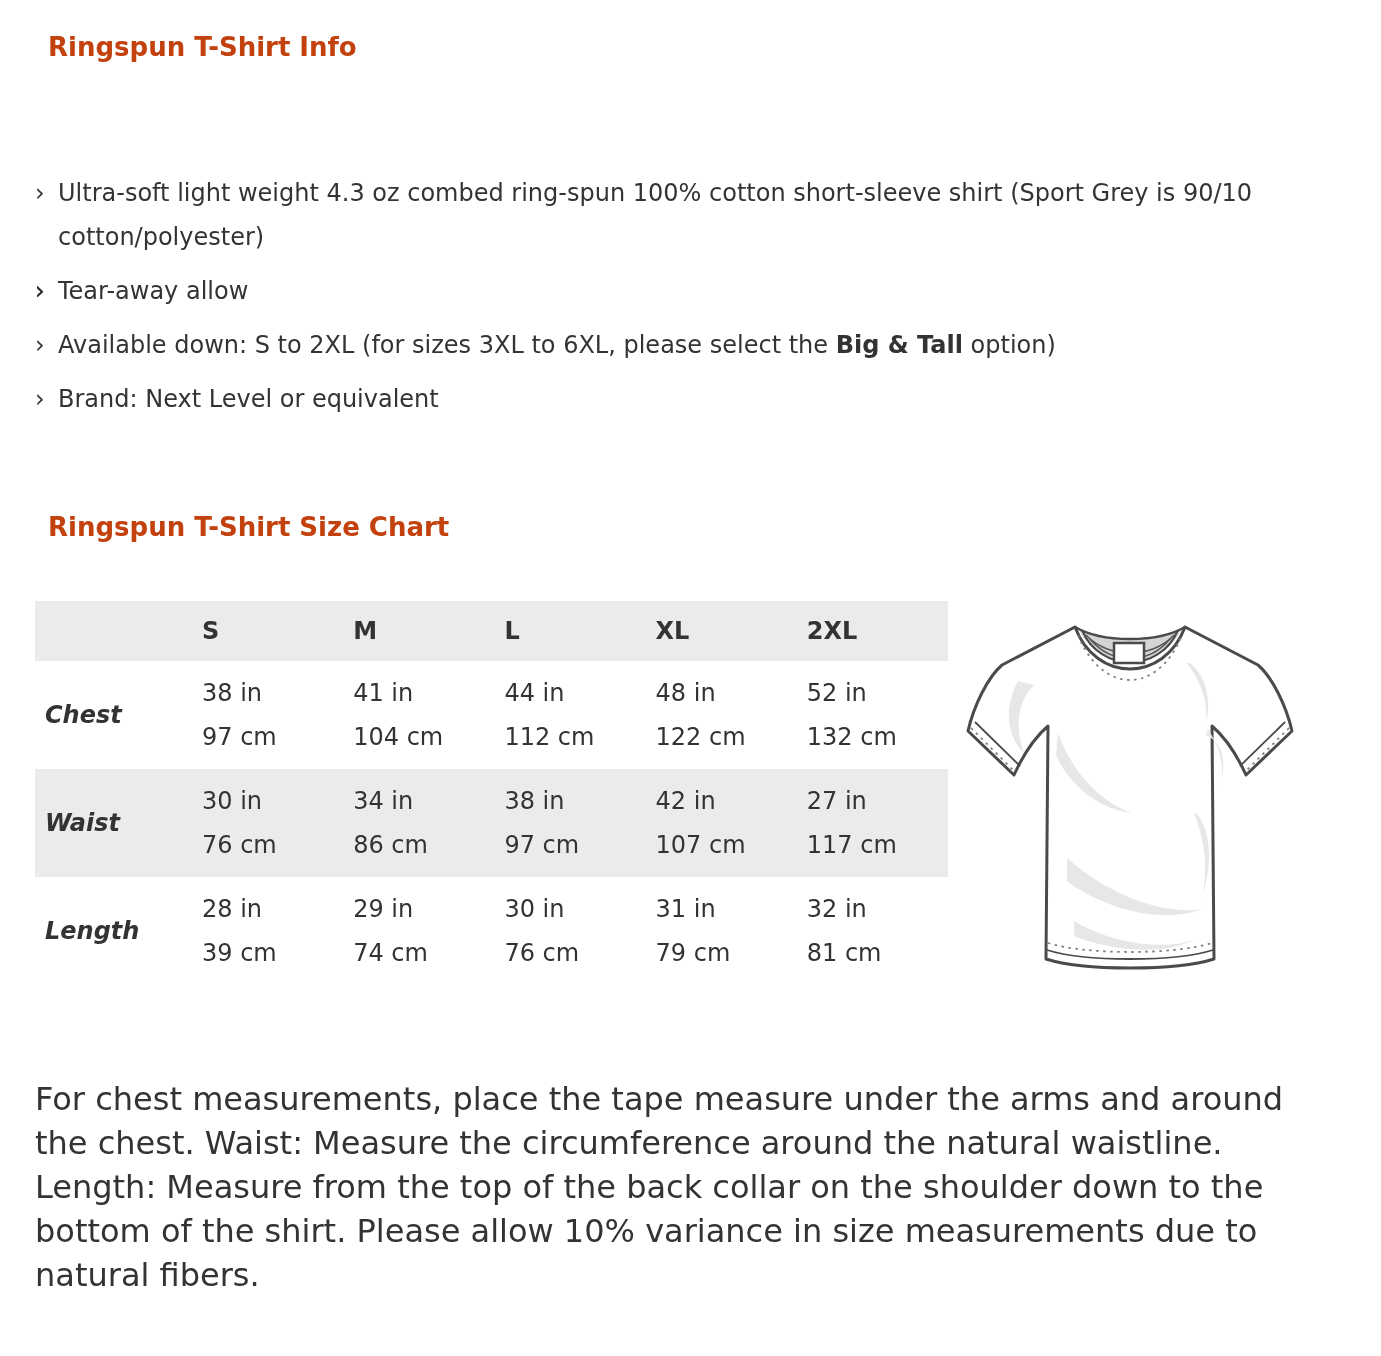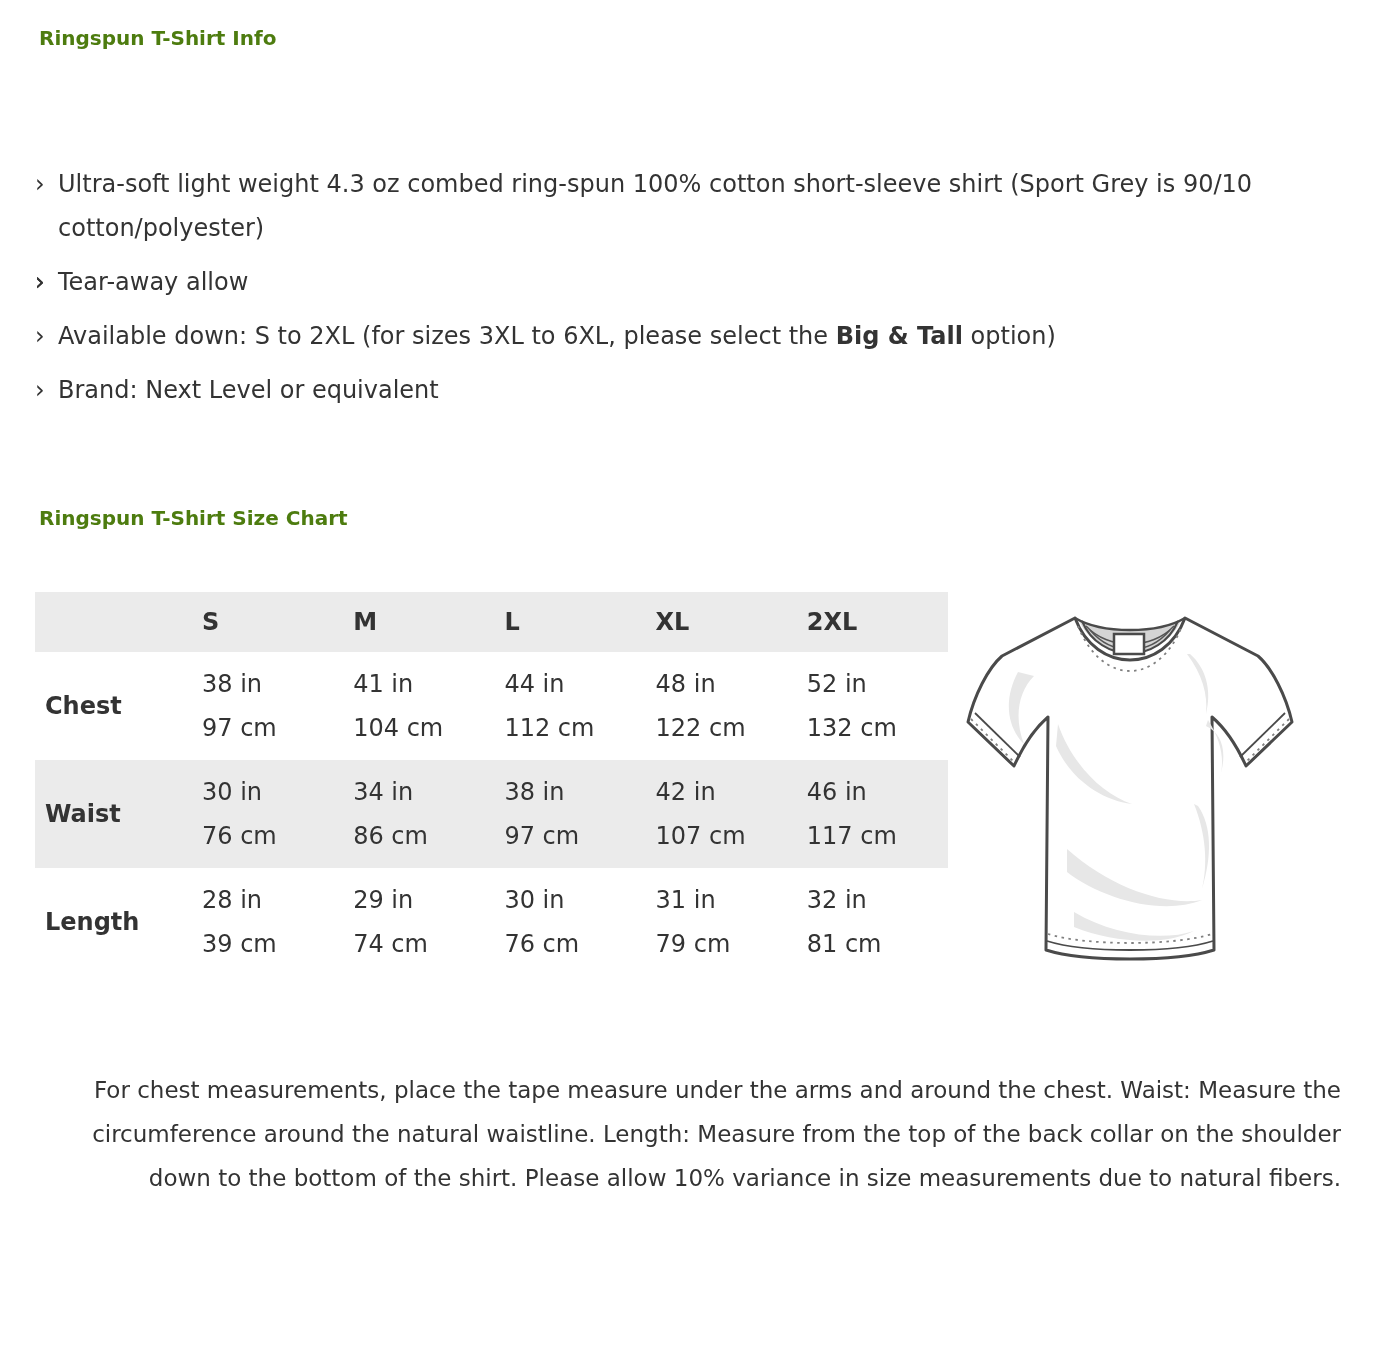--- a/index.html
+++ b/index.html
@@ -4,25 +4,25 @@
 <style>
   html, body { margin: 0; background: #ffffff; }
   body {
     width: 1381px;
     box-sizing: border-box;
     padding: 16px 35px 10px 35px;
     font-family: "DejaVu Sans", "Liberation Sans", sans-serif;
     color: #333333;
   }
   h2.doc-heading {
-    font-size: 20px;
+    font-size: 26px;
     line-height: 36px;
     font-weight: bold;
-    color: #4d7c0f;
-    margin: 4px;
+    color: #c2410c;
+    margin: 13px;
   }
   #info-heading { margin-bottom: 106px; }
   #chart-heading { margin-top: 88px; margin-bottom: 56px; }
 
   ul.feature-list { list-style: none; margin: 0; padding: 0; }
   ul.feature-list li {
     position: relative;
     padding-left: 23px;
     font-size: 24px;
     line-height: 44px;
@@ -50,31 +50,30 @@
     text-align: left;
     font-weight: bold;
     padding: 8px 10px;
     height: 44px;
     vertical-align: middle;
   }
   table.size-table td {
     padding: 10px 10px;
     vertical-align: middle;
   }
-  table.size-table td.rowlabel { font-weight: bold; }
+  table.size-table td.rowlabel { font-weight: bold; font-style: italic; }
   table.size-table .cell-line { display: block; line-height: 44px; }
 
   .shirt-wrap { width: 336px; flex: 0 0 auto; margin-top: 2px; }
 
   p.footnote {
-    font-size: 23px;
+    font-size: 32px;
     line-height: 44px;
-    margin: 78px 5px 0 0;
+    margin: 78px 16px 0 0;
     max-width: 1315px;
-    text-align: right;
   }
 </style>
 </head>
 <body>
 
 <h2 class="doc-heading" id="info-heading">Ringspun T-Shirt Info</h2>
 
 <ul class="feature-list">
   <li>
     <span class="bullet">›</span>
@@ -159,21 +158,21 @@
         </td>
         <td>
           <span class="cell-line">38 in</span>
           <span class="cell-line">97 cm</span>
         </td>
         <td>
           <span class="cell-line">42 in</span>
           <span class="cell-line">107 cm</span>
         </td>
         <td>
-          <span class="cell-line">46 in</span>
+          <span class="cell-line">27 in</span>
           <span class="cell-line">117 cm</span>
         </td>
       </tr>
       <tr>
         <td class="rowlabel">Length</td>
         <td>
           <span class="cell-line">28 in</span>
           <span class="cell-line">39 cm</span>
         </td>
         <td>

